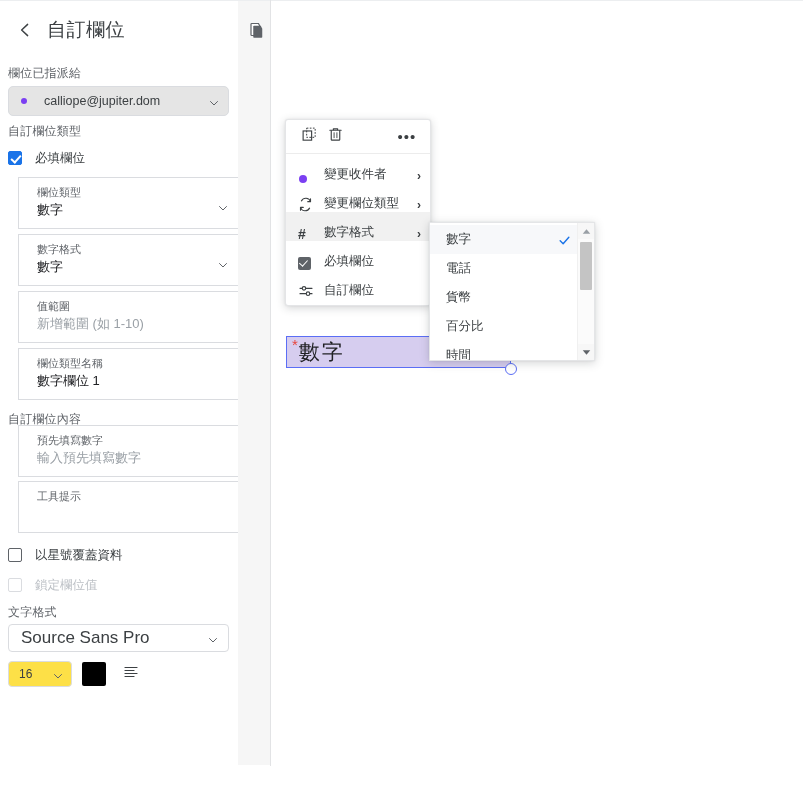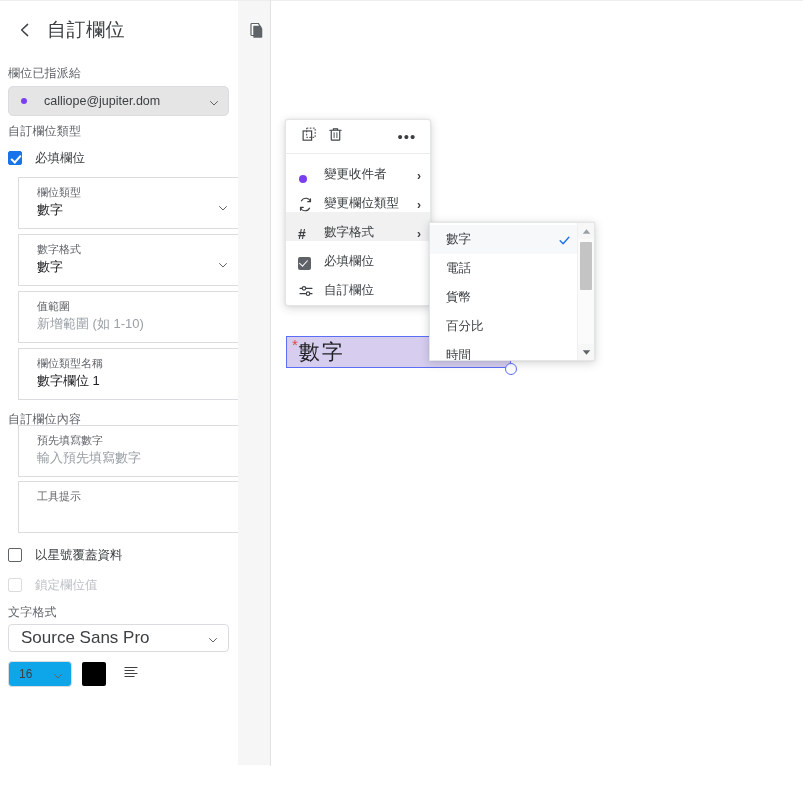--- a/index.html
+++ b/index.html
@@ -188,21 +188,21 @@
     color: #3c4043;
     flex: 1 1 auto;
   }
   .size-select {
     position: absolute;
     left: 8px; top: 660px;
     width: 64px; height: 26px;
     box-sizing: border-box;
     border: 1px solid #dadce0;
     border-radius: 4px;
-    background: #0ea5e9;
+    background: #fde047;
     display: flex;
     align-items: center;
     padding: 0 7px 0 10px;
     cursor: pointer;
   }
   .size-select .sz-val {
     font-size: 12px;
     color: #3c4043;
     flex: 1 1 auto;
   }

